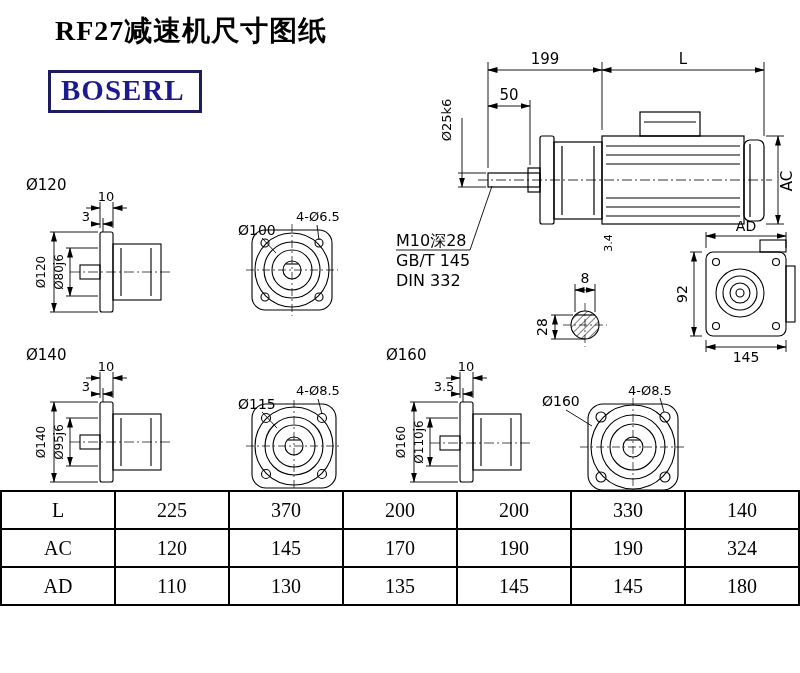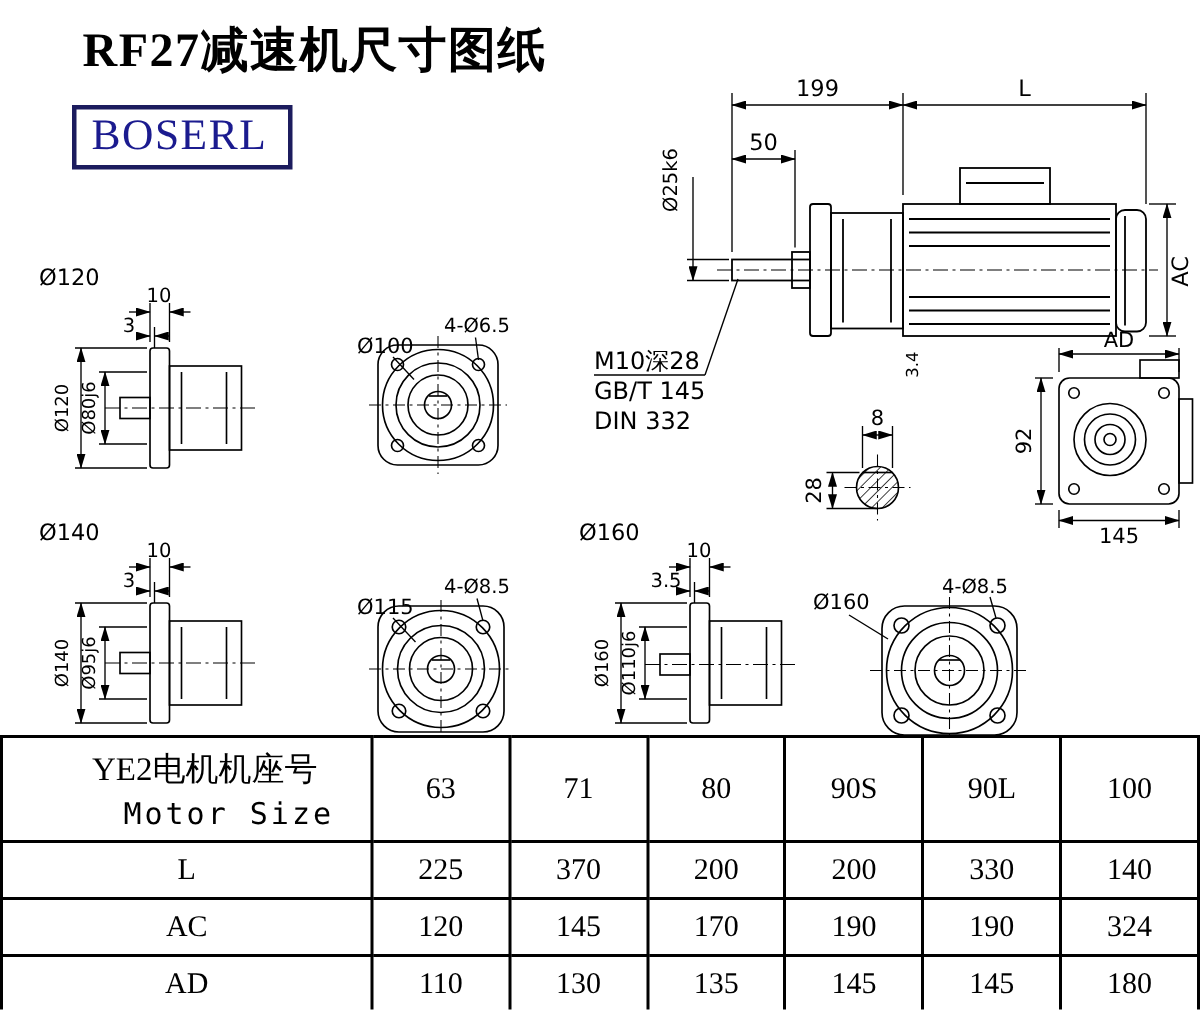--- a/index.html
+++ b/index.html
@@ -2,28 +2,28 @@
 <html><head>
 <meta charset="utf-8">
 <style>
   html,body{margin:0;padding:0;}
   body{
     width:800px;height:673px;position:relative;background:#fff;overflow:hidden;
     font-family:"DejaVu Sans","Liberation Sans",sans-serif;color:#000;
   }
   .page-title{
     position:absolute;left:55px;top:12px;margin:0;
-    font-family:"Liberation Serif",serif;font-weight:700;font-size:32px;letter-spacing:1px;
+    font-family:"Liberation Serif",serif;font-weight:700;font-size:28px;letter-spacing:1px;
   }
   .logo-box{
     position:absolute;left:48px;top:70px;
     border:3px solid #1c1c5e;padding:1px 14px 3px 10px;background:#fff;
   }
   .logo-text{
-    font-family:"Liberation Serif",serif;font-size:29px;font-weight:400;color:#1b1b8f;letter-spacing:1px;
+    font-family:"Liberation Serif",serif;font-size:29px;font-weight:700;color:#1b1b8f;letter-spacing:1px;
   }
   svg text{font-family:"DejaVu Sans","Liberation Sans",sans-serif;fill:#000;}
   .drawing{position:absolute;left:0;top:0;}
   table.dim-table{
     position:absolute;left:0;top:490px;width:800px;border-collapse:collapse;table-layout:fixed;
     font-family:"Liberation Serif",serif;font-size:20px;
   }
   table.dim-table td{border:2px solid #000;text-align:center;vertical-align:middle;padding:0;}
   td.hdr-cell{text-align:left;}
   .hdr-cn{font-size:22px;padding:6px 0 0 24px;}
@@ -301,32 +301,20 @@
     <line x1="566" y1="410" x2="592" y2="426" stroke-width="0.9"></line>
     <g stroke="none" fill="#000">
       <text x="628" y="395" font-size="13">4-Ø8.5</text>
       <text x="542" y="406" font-size="14">Ø160</text>
     </g>
   </g>
 </svg>
 
 <table class="dim-table">
   <tbody>
-    <tr class="hdr-row">
-      <td class="hdr-cell" style="width:245px">
-        <div class="hdr-cn">YE2电机机座号</div>
-        <div class="hdr-en">Motor Size</div>
-      </td>
-      <td>63</td>
-      <td>71</td>
-      <td>80</td>
-      <td>90S</td>
-      <td>90L</td>
-      <td>100</td>
-    </tr>
     <tr class="data-row">
       <td>L</td>
       <td>225</td>
       <td>370</td>
       <td>200</td>
       <td>200</td>
       <td>330</td>
       <td>140</td>
     </tr>
     <tr class="data-row">

